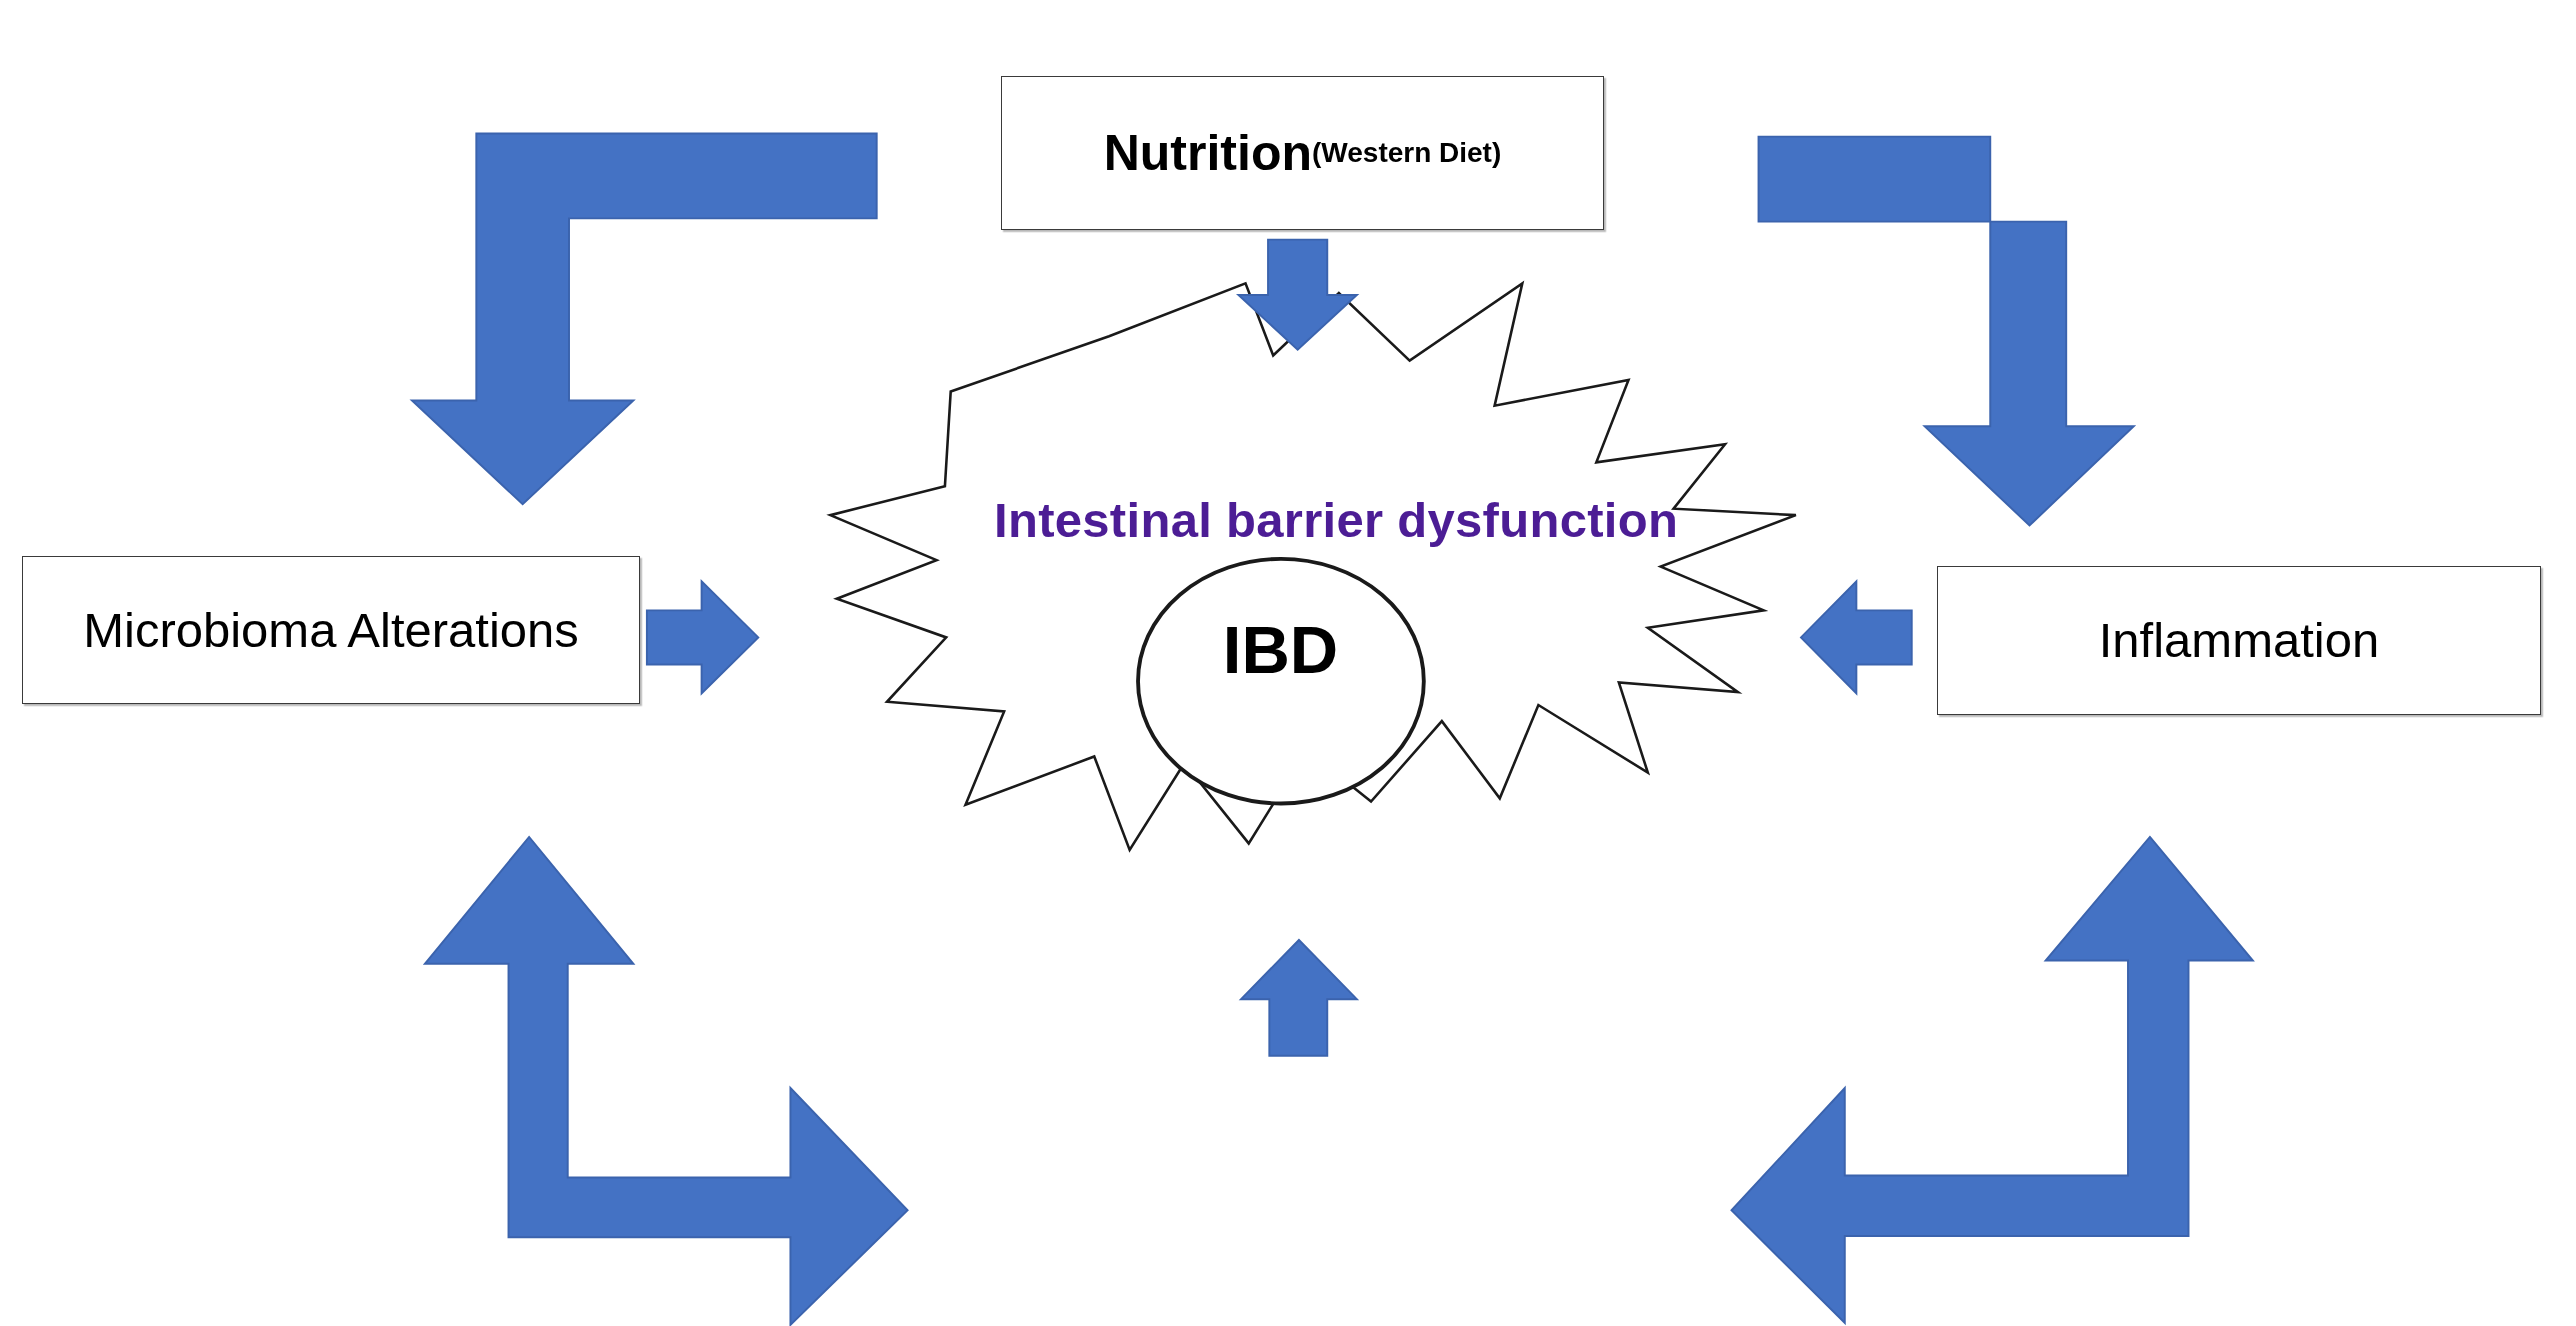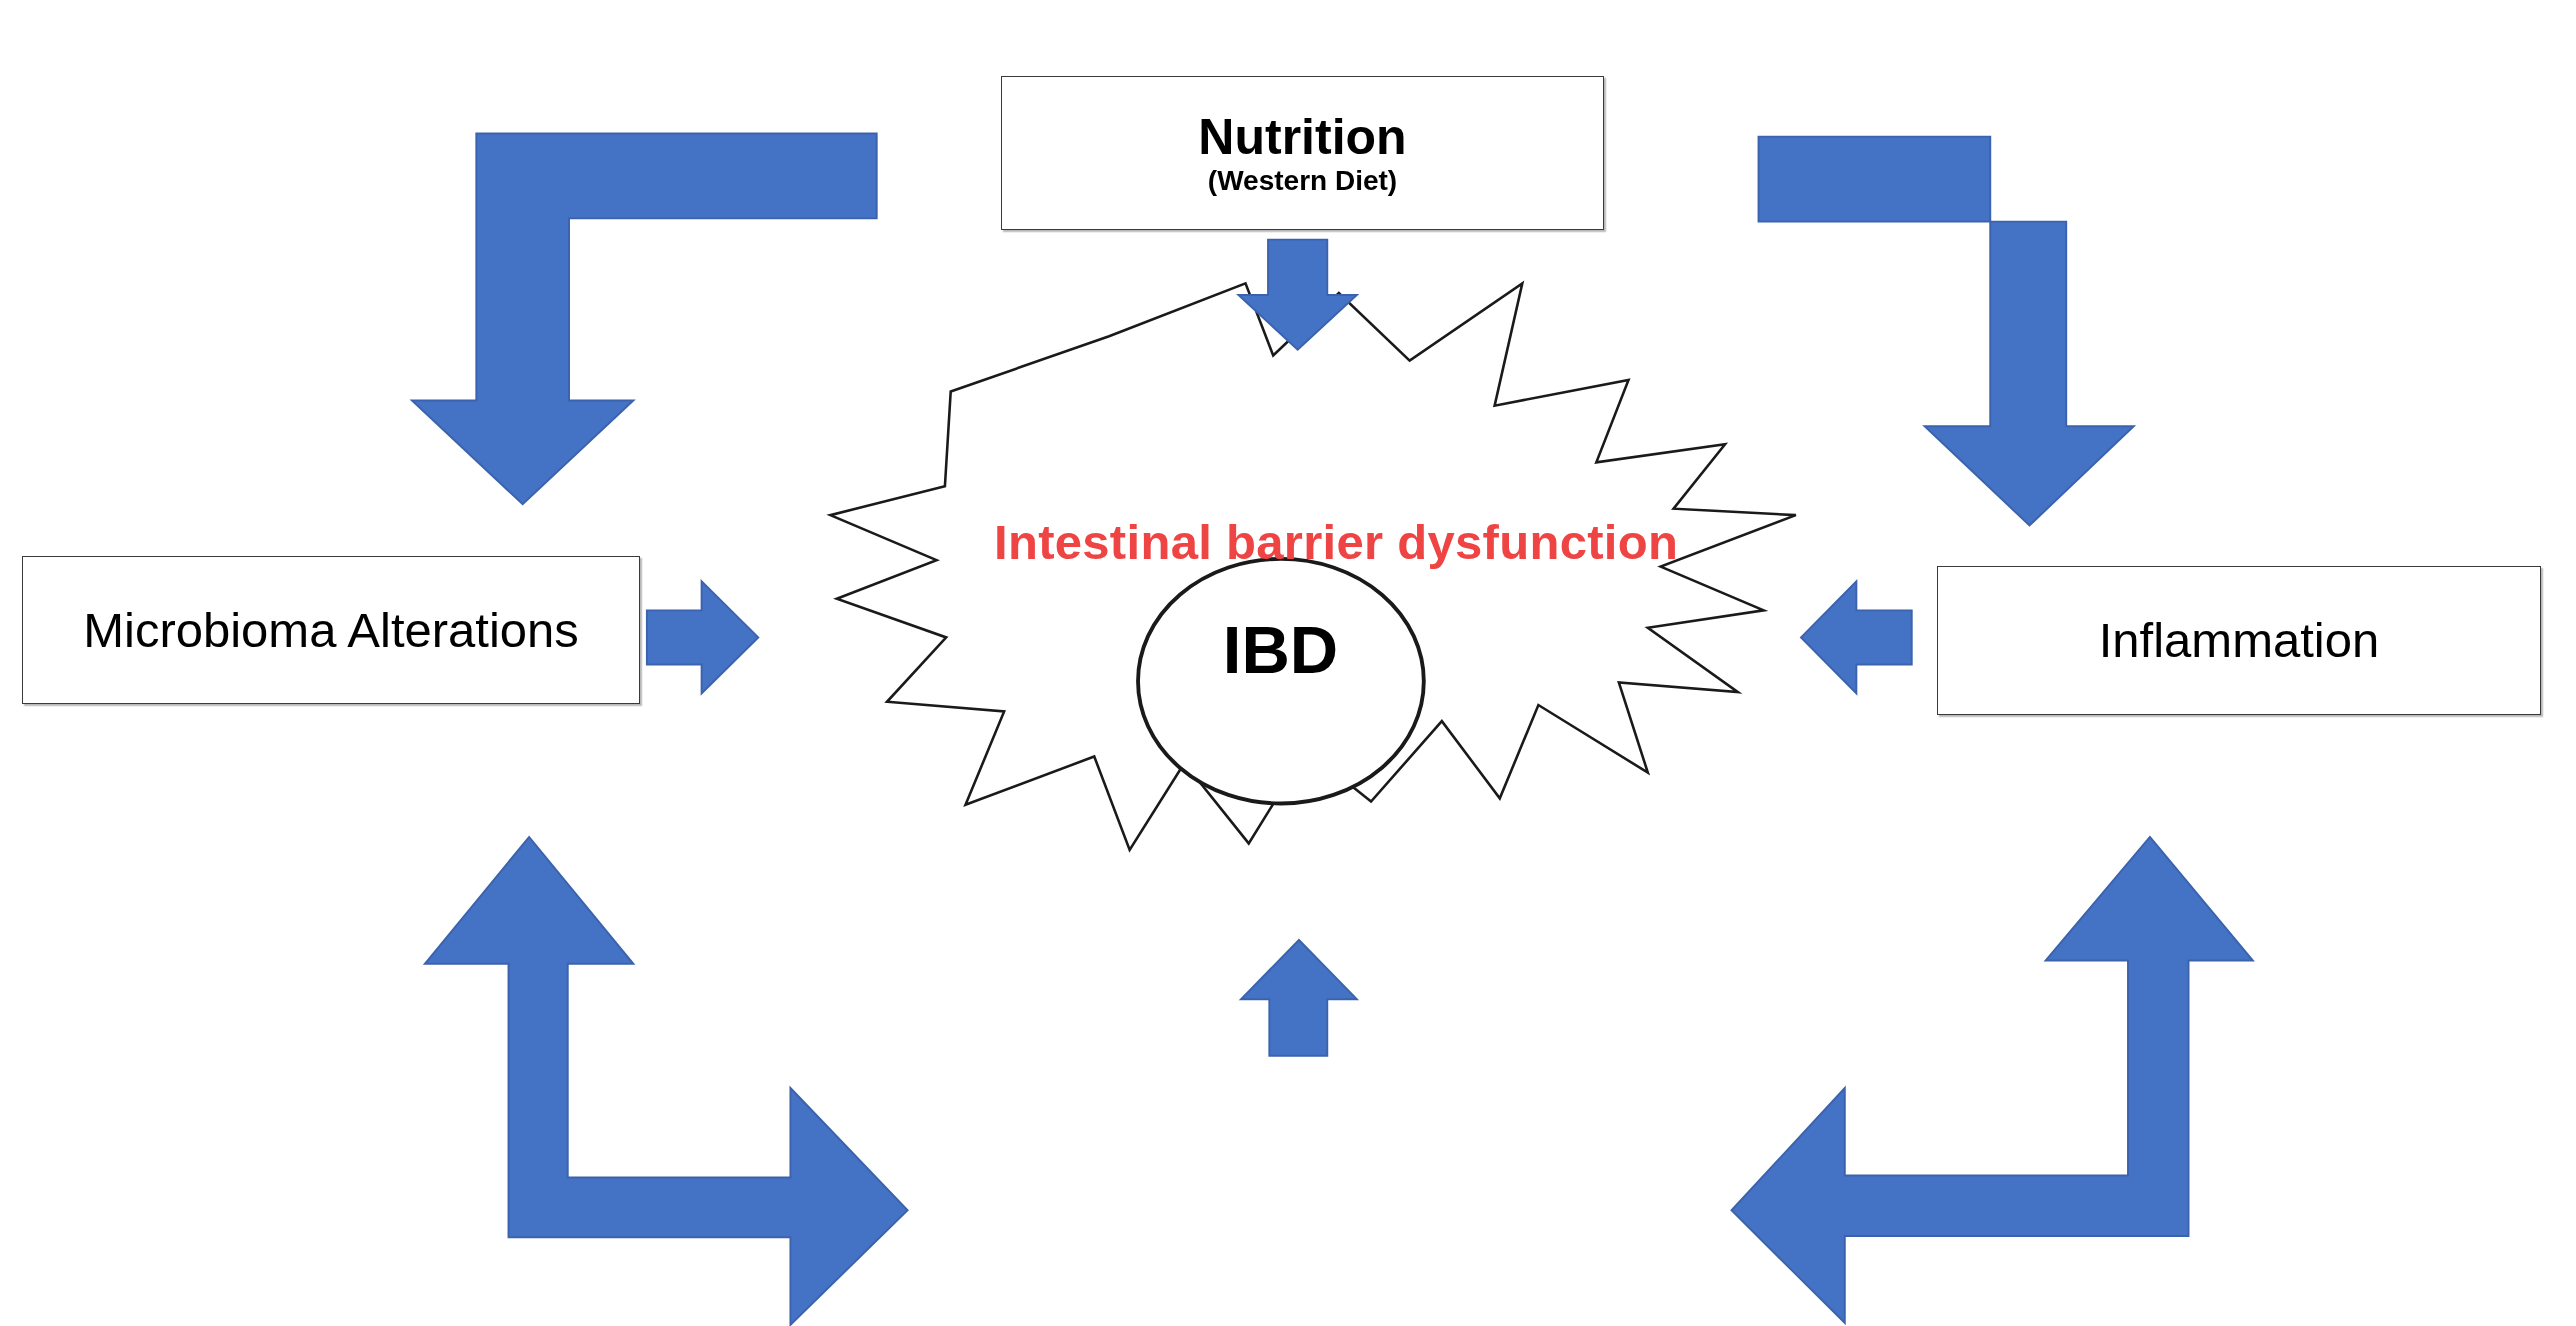--- a/index.html
+++ b/index.html
@@ -24,21 +24,20 @@
     width: 2576px;
     height: 1327px;
   }
   .node-box {
     position: absolute;
     box-sizing: border-box;
     background: #ffffff;
     border: 1.9px solid #3a3a3a;
     box-shadow: 1.9px 1.9px 1.3px rgba(0,0,0,0.28);
     display: flex;
-    flex-direction: column;
     align-items: center;
     justify-content: center;
     text-align: center;
     color: #000000;
     line-height: 1.12;
   }
   .node-box .line1 { display: block; white-space: nowrap; }
   .node-box .line2 { display: block; white-space: nowrap; }
 
   
@@ -63,26 +62,26 @@
   
   #box-immune {
     left: 993px; top: 1101px; width: 609px; height: 162px;
     font-size: 50px; font-weight: bold;
   }
 
   
   #burst-label {
     position: absolute;
     left: 994px;
-    top: 514px;
+    top: 492px;
     width: 650px;
     text-align: right;
     font-size: 49px;
     font-weight: bold;
-    color: #ef4444;
+    color: #4c1d95;
     white-space: nowrap;
     letter-spacing: 0.3px;
   }
   #ibd-label {
     position: absolute;
     left: 1139px;
     top: 611px;
     width: 283px;
     text-align: center;
     font-size: 67px;

